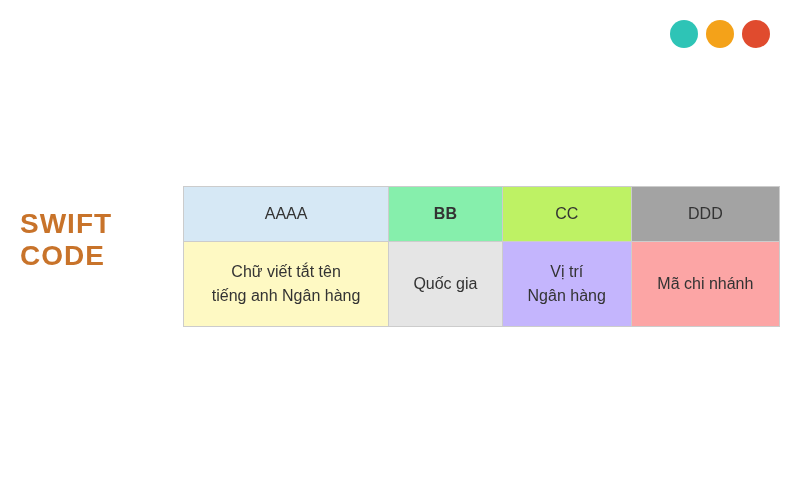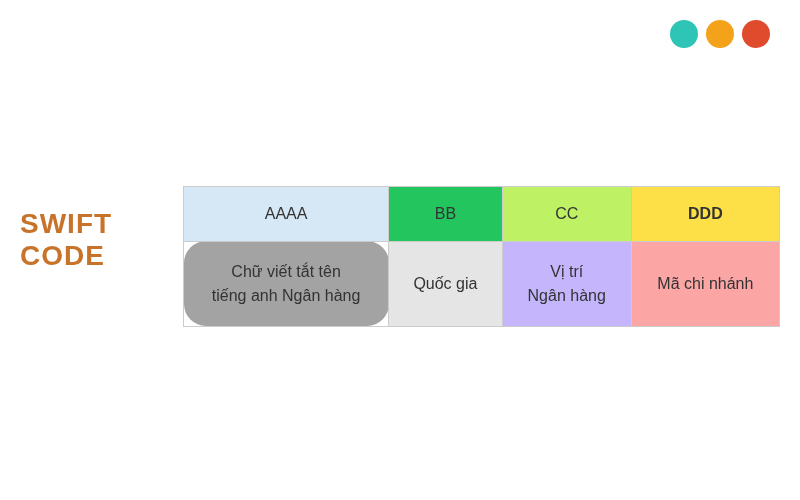--- a/index.html
+++ b/index.html
@@ -64,44 +64,43 @@
     }
 
     .cell-aaaa {
       background-color: #d6e8f5;
       font-size: 22px;
       font-weight: 500;
       color: #444;
     }
 
     .cell-bb {
-      background-color: #22c55e;
+      background-color: #86efac;
       font-size: 22px;
-      font-weight: 400;
+      font-weight: 700;
       color: #444;
     }
 
     .cell-cc {
       background-color: #bef264;
       font-size: 22px;
       font-weight: 500;
       color: #444;
     }
 
     .cell-ddd {
-      background-color: #fde047;
+      background-color: #a3a3a3;
       font-size: 22px;
-      font-weight: 700;
+      font-weight: 400;
       color: #444;
     }
 
     .cell-desc-aaaa {
-      background-color: #a3a3a3;
+      background-color: #fef9c3;
       line-height: 1.5;
-      border-radius: 22px;
     }
 
     .cell-desc-bb {
       background-color: #e5e5e5;
       line-height: 1.5;
     }
 
     .cell-desc-cc {
       background-color: #c4b5fd;
       line-height: 1.5;

